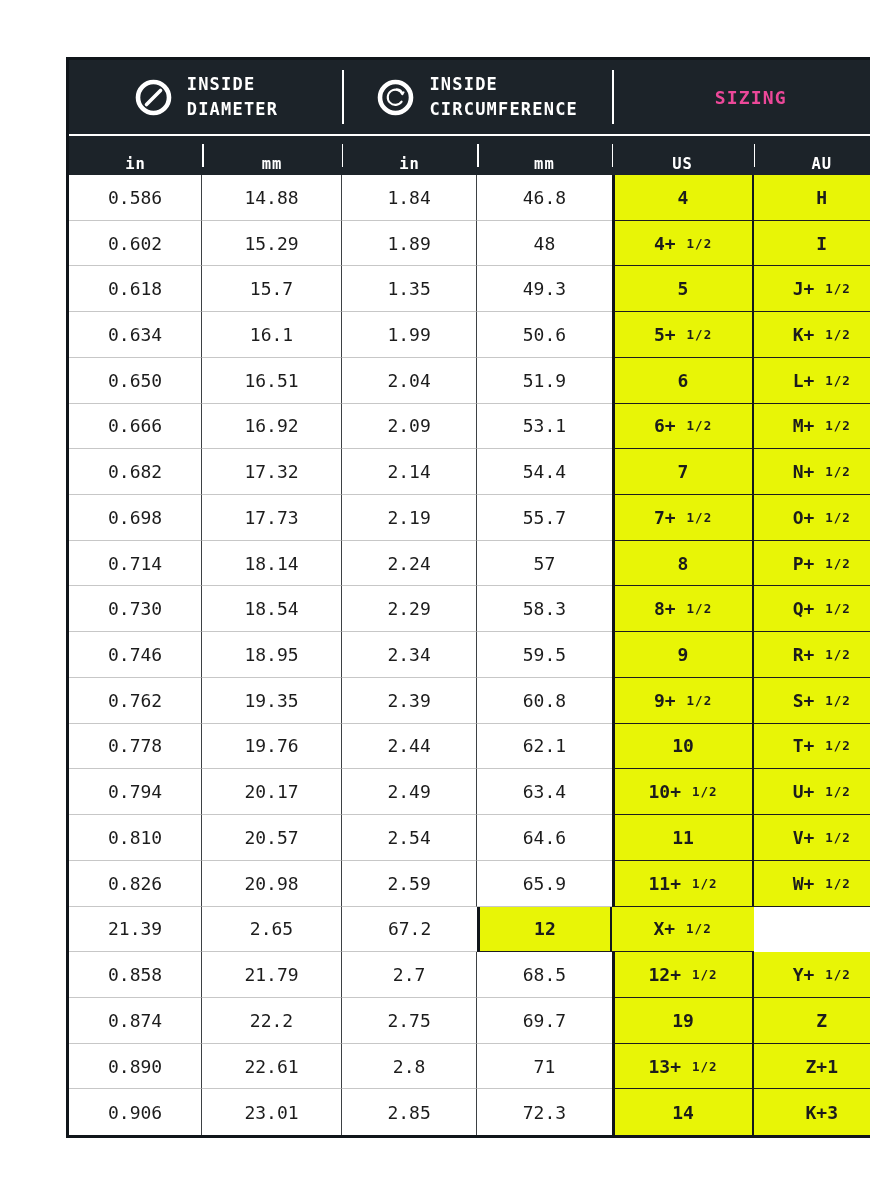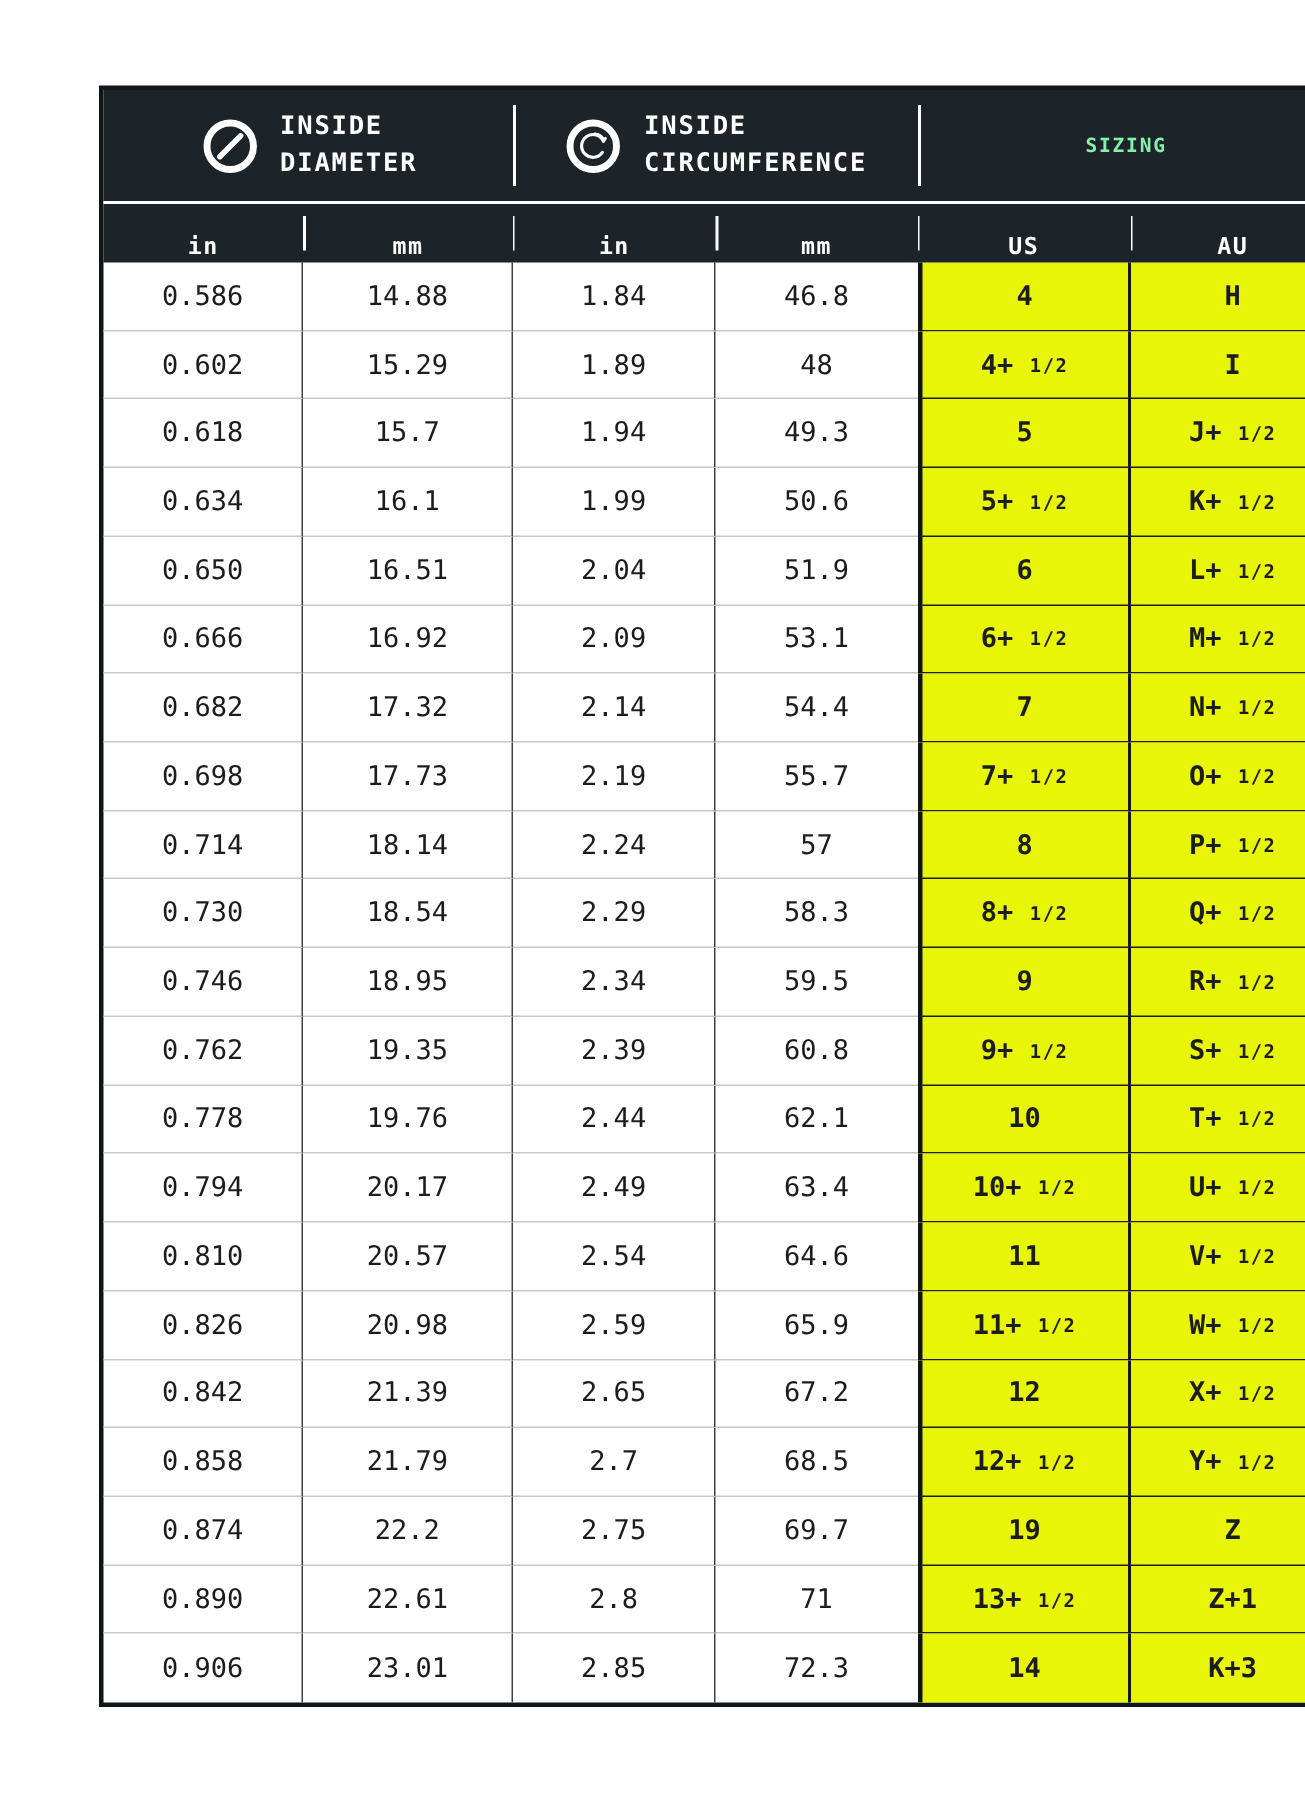--- a/index.html
+++ b/index.html
@@ -23,21 +23,21 @@
     display:flex;flex-direction:column;background:#ffffff;
   }
   
   .main-header{
     position:relative;height:74px;flex:0 0 74px;background:var(--header-bg);
     display:grid;grid-template-columns:246fr 243fr 251fr;
   }
   .hgroup{display:flex;align-items:center;justify-content:center;gap:13px;color:#ffffff;}
   .hlabel{display:flex;flex-direction:column;justify-content:center;
     font-size:17px;font-weight:bold;letter-spacing:1.2px;line-height:25px;color:#ffffff;}
-  .hlabel-single{font-size:13px;font-weight:bold;letter-spacing:1.2px;color:#86efac;text-align:center;}
+  .hlabel-single{font-size:18px;font-weight:bold;letter-spacing:1.2px;color:#ec4899;text-align:center;}
   .vdiv{position:absolute;top:10px;bottom:10px;width:2px;background:#ffffff;}
   .vdiv-1{left:33.24%;}
   .vdiv-2{left:66.08%;}
   .icon{display:flex;align-items:center;}
   
   .white-line{height:2px;flex:0 0 2px;background:#ffffff;}
   
   .subheader{
     position:relative;height:39px;flex:0 0 39px;background:var(--header-bg);
     display:grid;grid-template-columns:var(--cols);
@@ -141,21 +141,21 @@
             <span class="main">4+</span>
             <span class="frac">1/2</span>
           </div>
           <div class="c c-6 c-au">
             <span class="main">I</span>
           </div>
         </div>
         <div class="trow">
           <div class="c c-1">0.618</div>
           <div class="c c-2">15.7</div>
-          <div class="c c-3">1.94</div>
+          <div class="c c-3">1.35</div>
           <div class="c c-4">49.3</div>
           <div class="c c-5 c-us">
             <span class="main">5</span>
           </div>
           <div class="c c-6 c-au">
             <span class="main">J+</span>
             <span class="frac">1/2</span>
           </div>
         </div>
         <div class="trow">
@@ -328,21 +328,20 @@
           <div class="c c-5 c-us">
             <span class="main">11+</span>
             <span class="frac">1/2</span>
           </div>
           <div class="c c-6 c-au">
             <span class="main">W+</span>
             <span class="frac">1/2</span>
           </div>
         </div>
         <div class="trow">
-          <div class="c c-1">0.842</div>
           <div class="c c-2">21.39</div>
           <div class="c c-3">2.65</div>
           <div class="c c-4">67.2</div>
           <div class="c c-5 c-us">
             <span class="main">12</span>
           </div>
           <div class="c c-6 c-au">
             <span class="main">X+</span>
             <span class="frac">1/2</span>
           </div>

